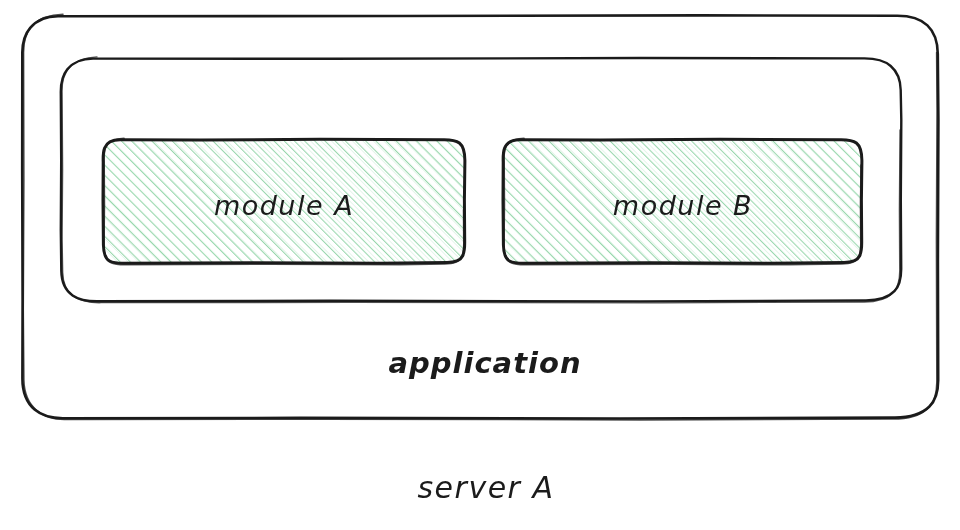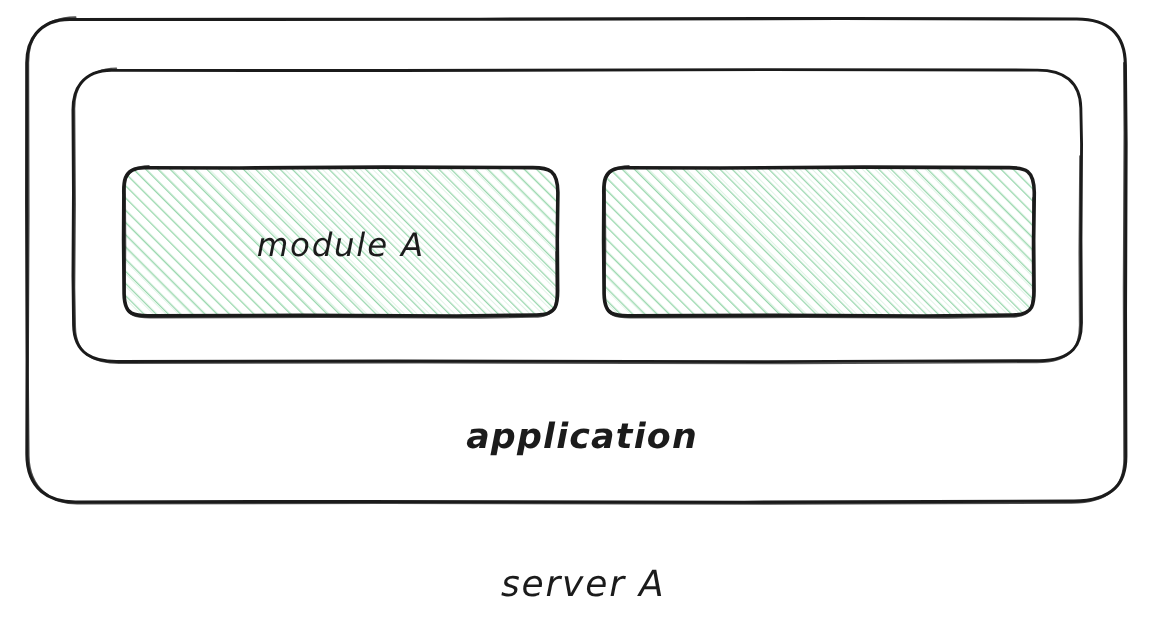--- a/index.html
+++ b/index.html
@@ -186,18 +186,19 @@
                C 514.6 264.4 519.8 264.7 526.5 264.6
                L 670 264.2 L 790 264.7 L 842 264.0
                C 851 263.9 856.4 261.4 858.8 256.6
                C 860.8 252.6 861.0 247.4 860.8 241.0
                L 860.6 210 L 861.0 165" fill="none" stroke="#1b1b1b" stroke-width="1.7" stroke-linecap="round" stroke-linejoin="round" opacity="0.72"></path>
     </g>
   </svg>
 
   <div class="diagram-label label-module" style="left:284px; top:205px;">module A</div>
 
+  <div class="diagram-label label-module" style="left:683px; top:205px;">module B</div>
 
   <div class="diagram-label label-group" style="left:485px; top:363px;">application</div>
 
   <div class="diagram-label label-outer" style="left:486px; top:487px;">server A</div>
 
 </div>
 
 </body></html>

